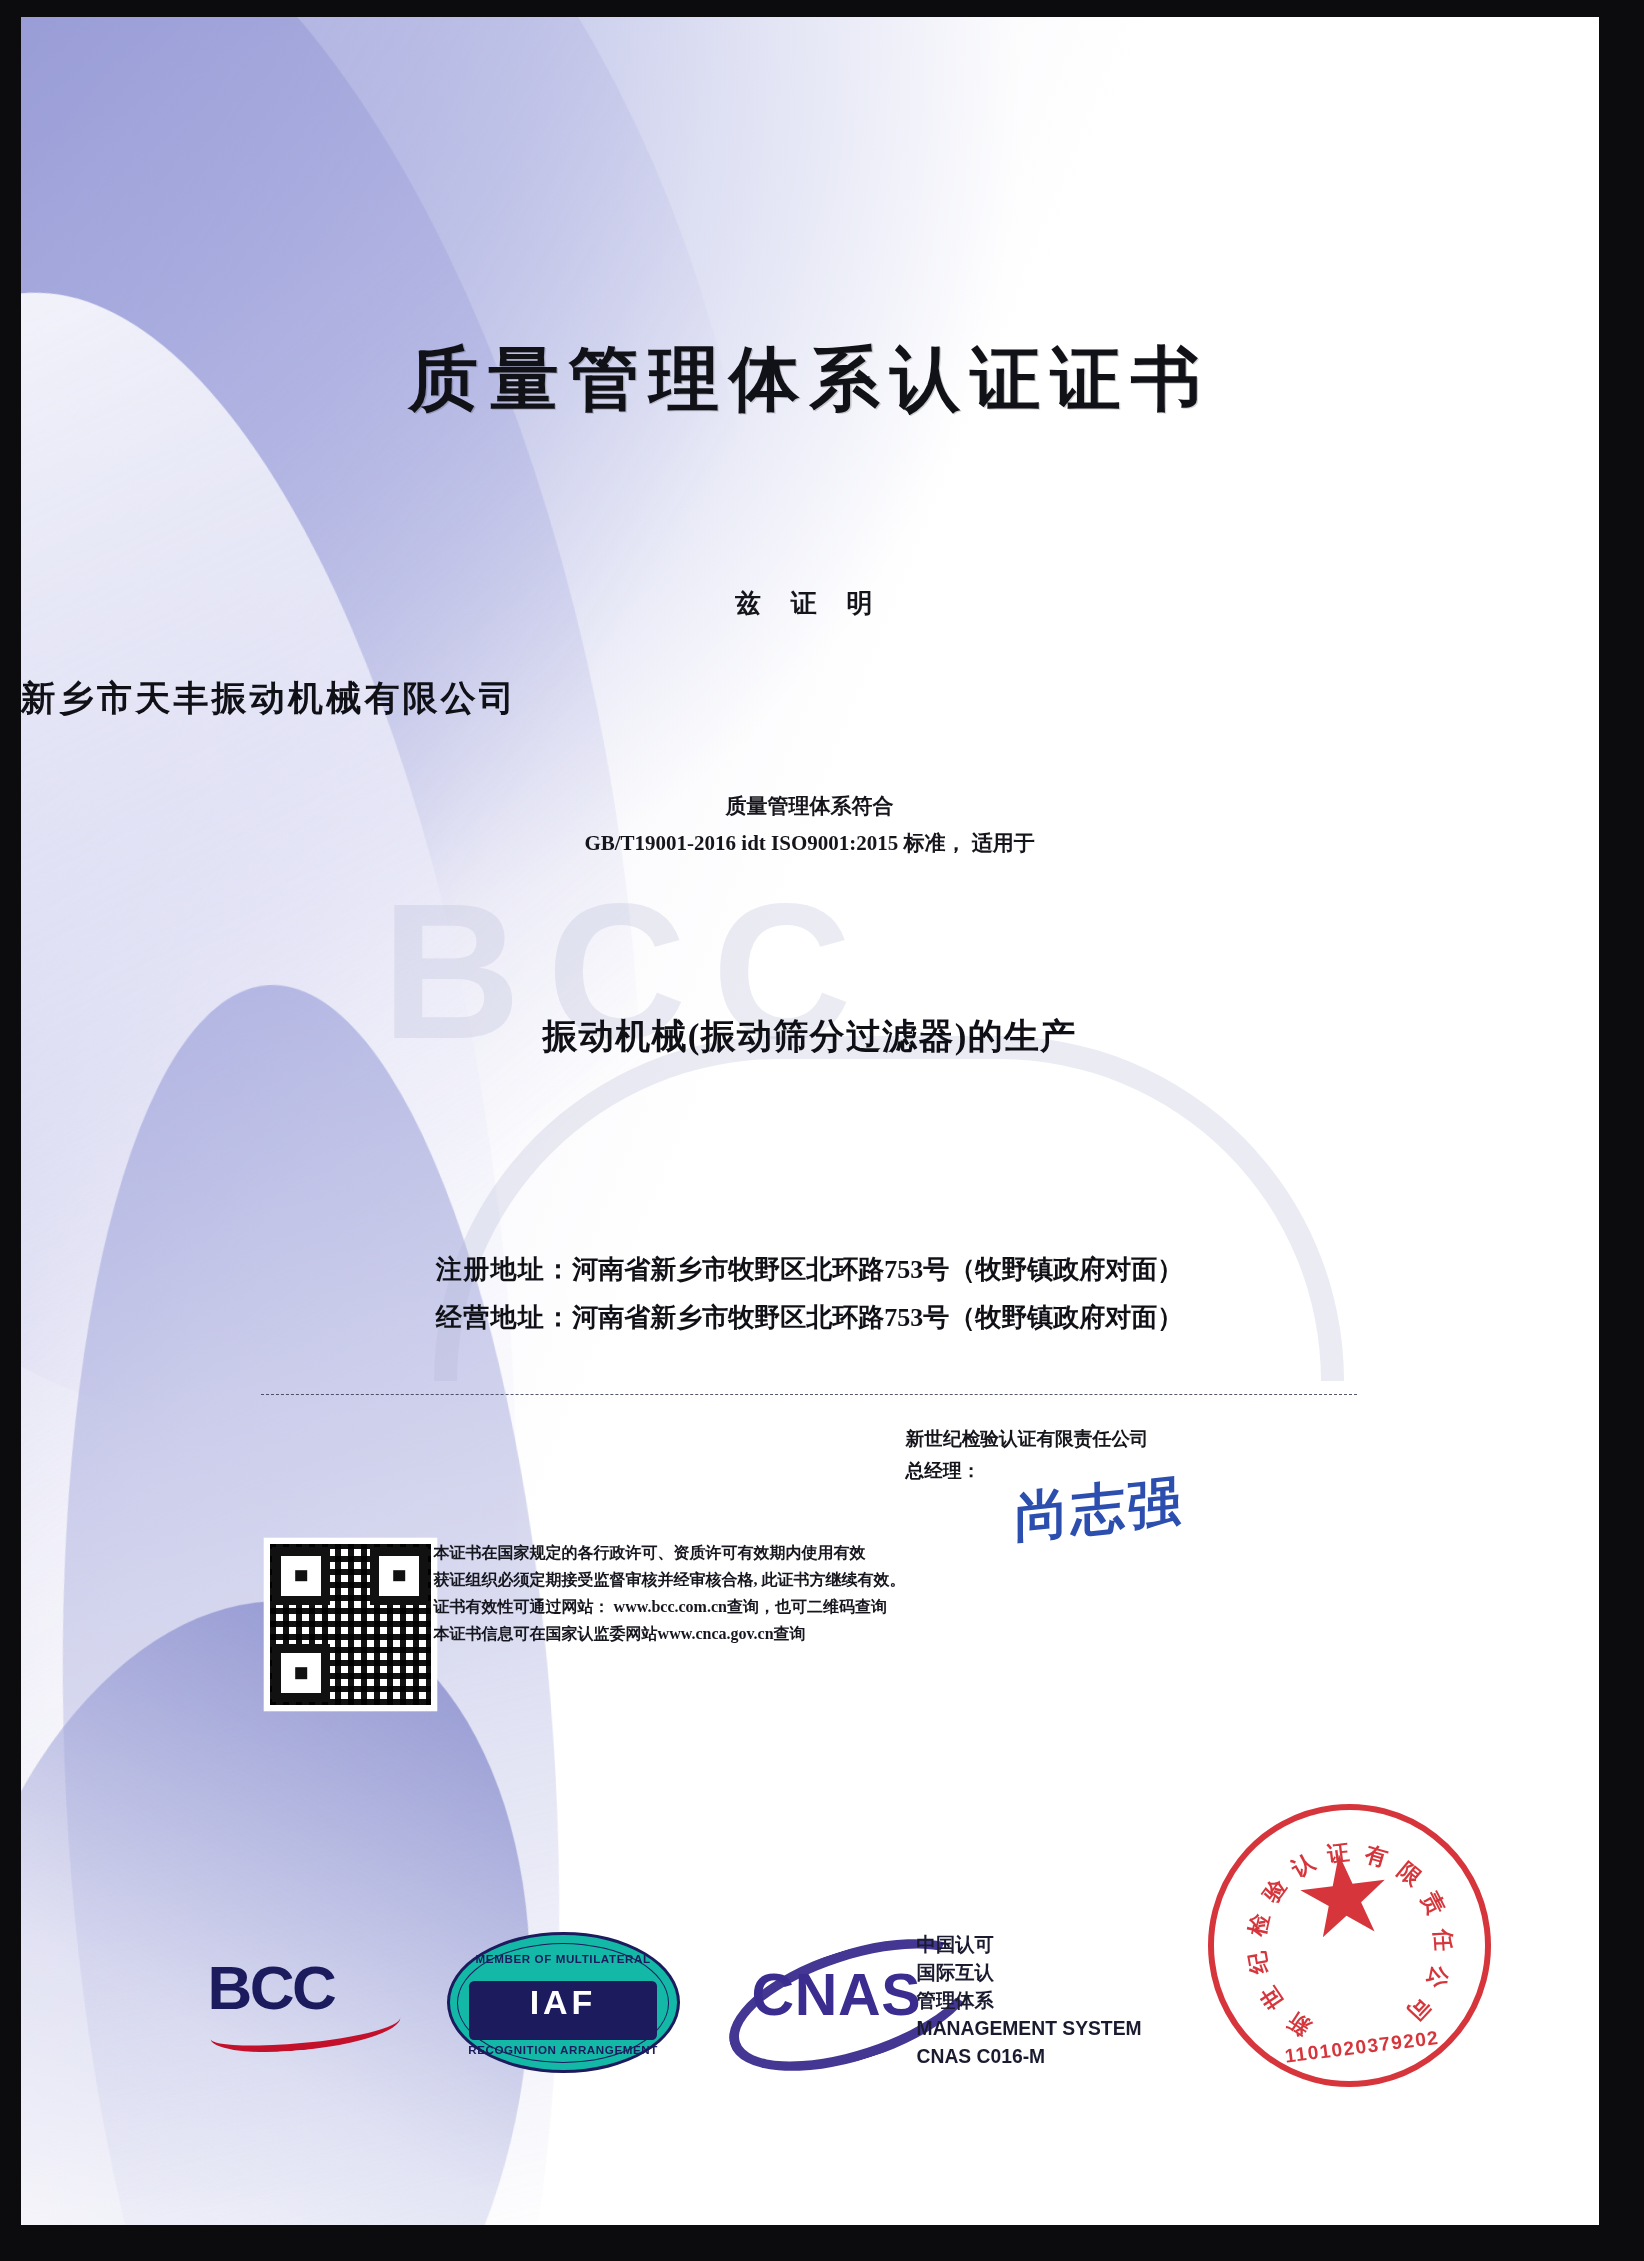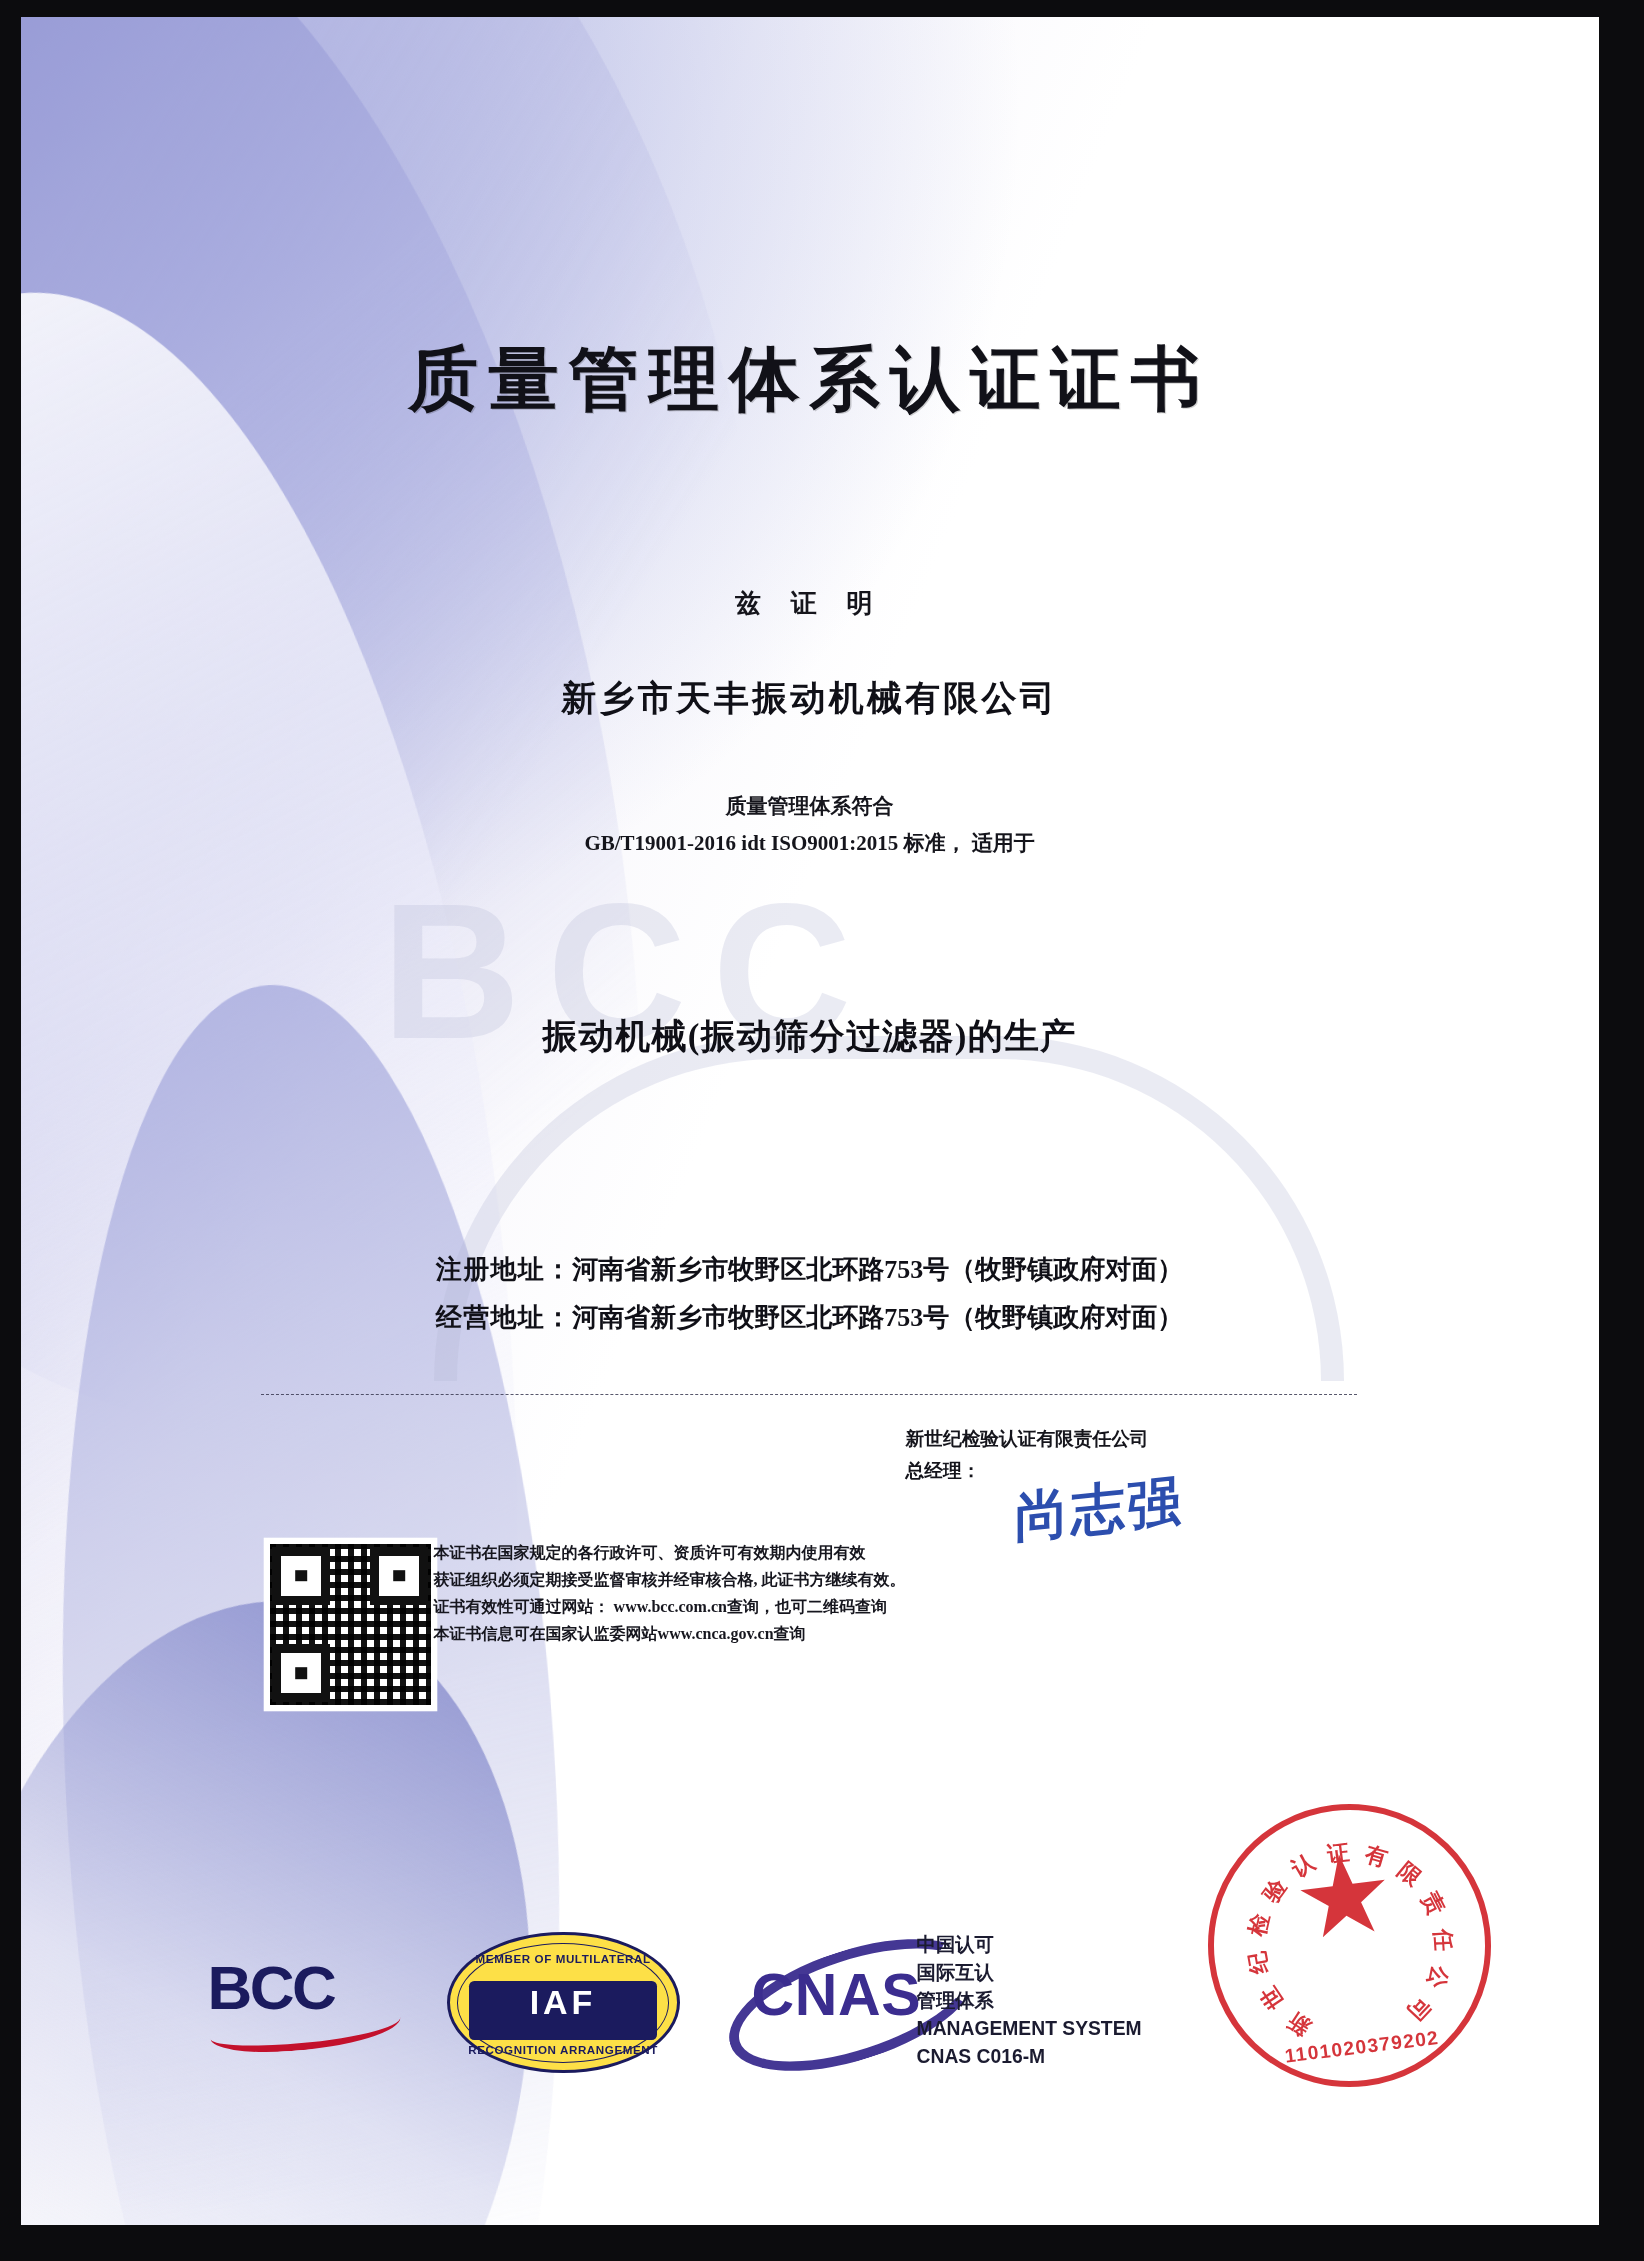--- a/index.html
+++ b/index.html
@@ -138,21 +138,20 @@
     text-align: center;
     font-size: 26px;
     letter-spacing: 11.6px;
     color: #15151c;
     font-weight: 600;
   }
   .company {
     position: absolute;
     top: 658px;
     left: 0; right: 0;
-    text-align: center;
     font-size: 35px;
     letter-spacing: 3.2px;
     font-weight: 700;
     color: #101017;
   }
   .standard {
     position: absolute;
     top: 771px;
     left: 0; right: 0;
     text-align: center;
@@ -291,21 +290,21 @@
     border-radius: 0 0 60% 40%;
     transform: rotate(-4deg);
   }
 
   .iaf {
     position: absolute;
     left: 426px; top: 6.4px;
     width: 227px; height: 135px;
     border-radius: 50%;
     border: 3.2px solid #1b1b5e;
-    background: #fde047;
+    background: #14b8a6;
     color: #1b1b5e;
   }
   .iaf .ring {
     position: absolute;
     inset: 7.7px;
     border-radius: 50%;
     border: 1.9px solid #1b1b5e;
   }
   .iaf .band {
     position: absolute;

